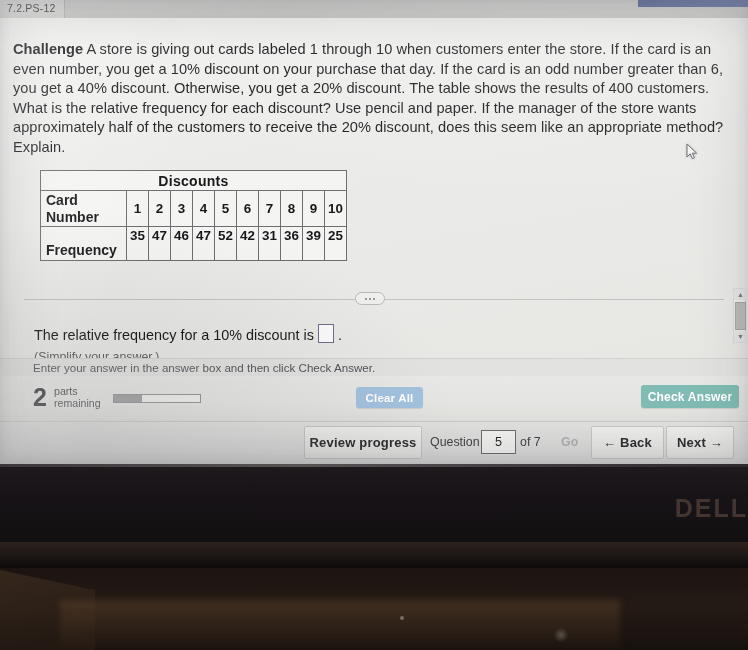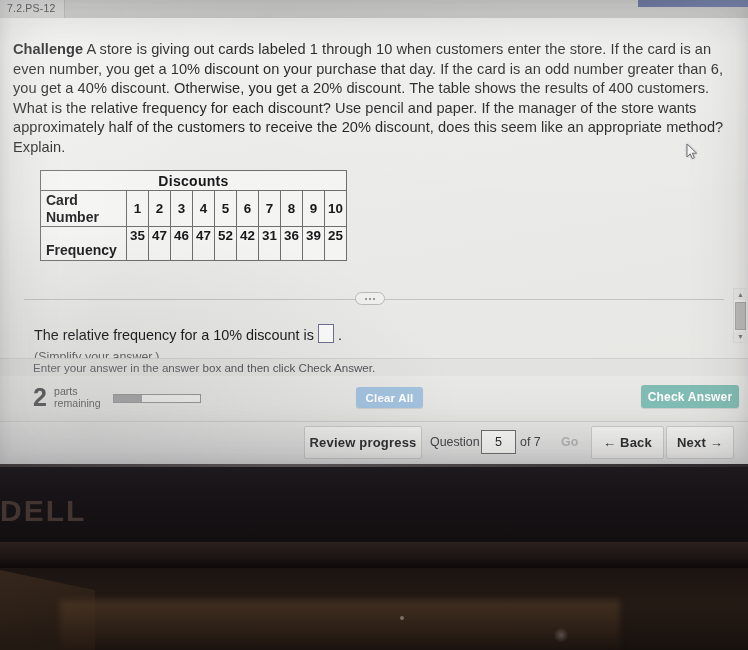--- a/index.html
+++ b/index.html
@@ -21,23 +21,23 @@
   .bezel-top {
     position: absolute; left: 0; top: 464px; width: 748px; height: 78px;
     background: linear-gradient(180deg, #1e1a1d 0%, #171316 40%, #120f11 100%);
   }
   .bezel-sheen {
     position: absolute; left: 0; top: 464px; width: 748px; height: 3px;
     background: linear-gradient(90deg, rgba(120,110,110,.35), rgba(160,150,150,.45) 40%, rgba(90,84,84,.25));
   }
   .dell {
     position: absolute; left: 0; top: 494px; width: 748px;
-    text-align: left;
+    text-align: right;
     font-family: "Liberation Sans", sans-serif;
-    font-size: 30px; font-weight: 700; letter-spacing: 2px;
+    font-size: 25px; font-weight: 700; letter-spacing: 2px;
     color: #4a3a36;
     opacity: .88;
   }
   .hinge {
     position: absolute; left: 0; top: 542px; width: 748px; height: 26px;
     background: linear-gradient(180deg, #2a211d 0%, #1a1412 60%, #0e0a09 100%);
     border-top: 1px solid rgba(140,125,118,.22);
   }
   .deck {
     position: absolute; left: 0; top: 568px; width: 748px; height: 82px;

